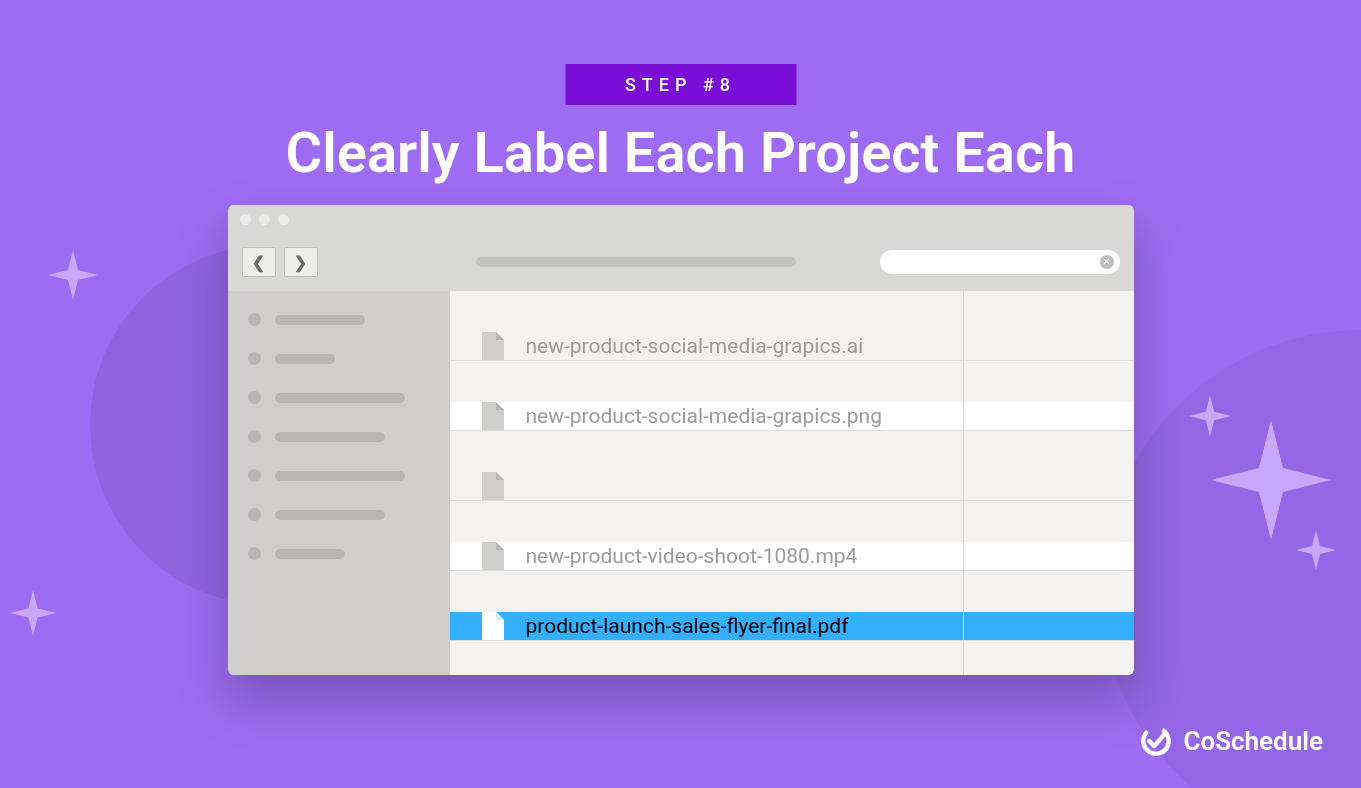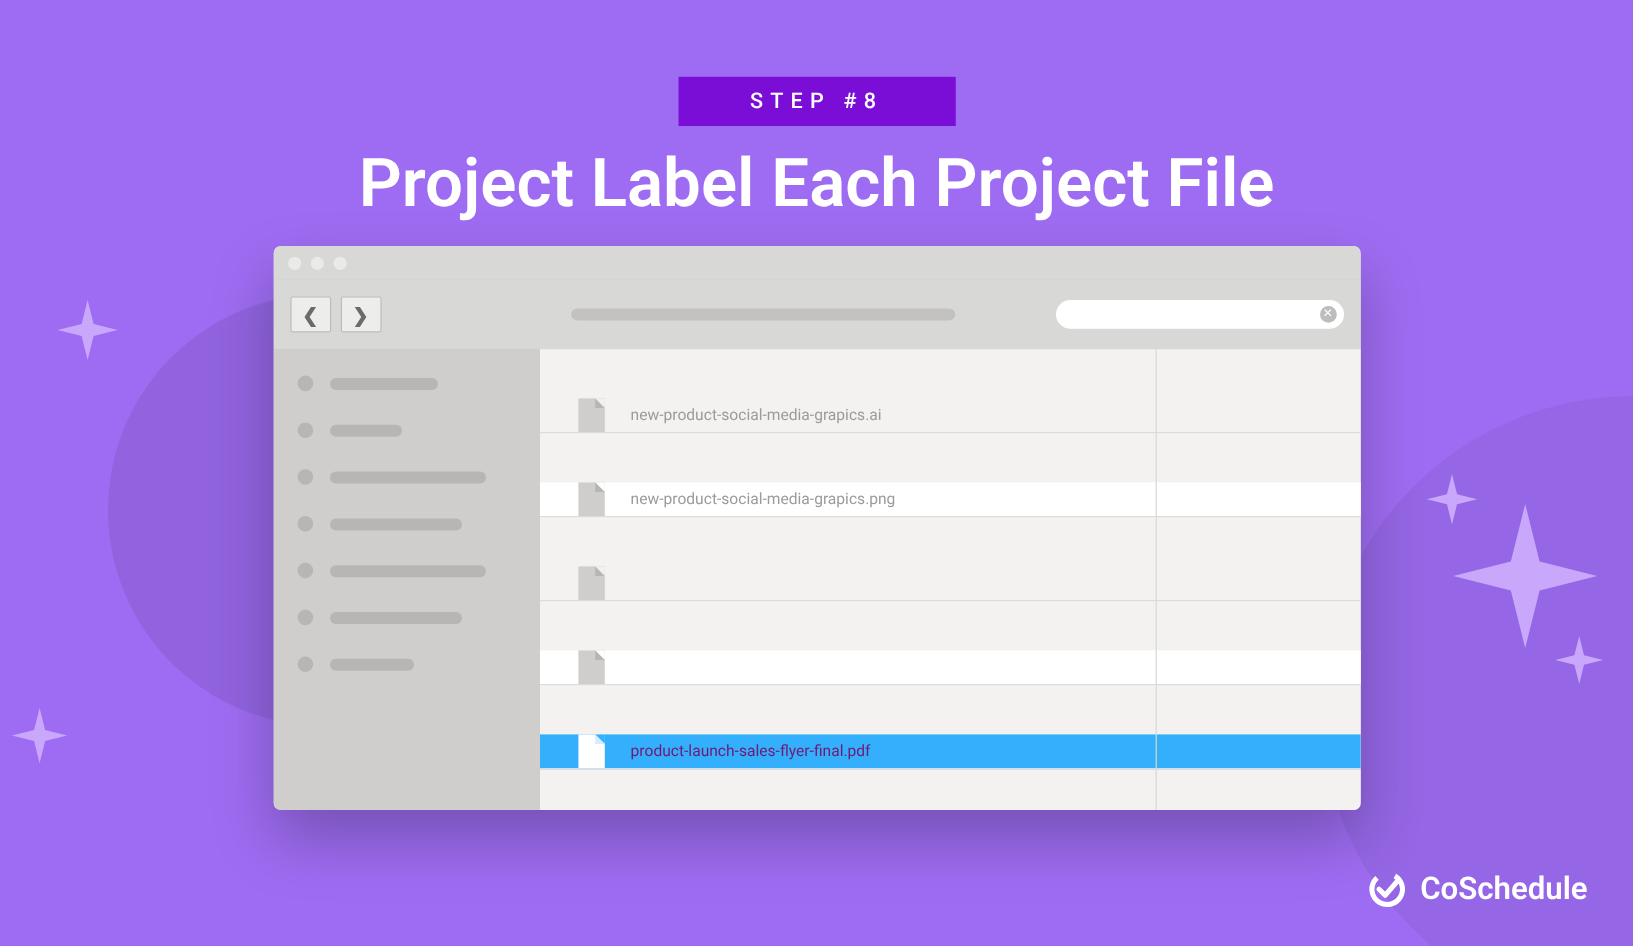--- a/index.html
+++ b/index.html
@@ -185,29 +185,29 @@
     width: 1px;
     background: #D8D7D5;
   }
   .file-row {
     height: 54px;
     border-bottom: 1px solid #DCDBDA;
     display: flex;
     align-items: center;
     padding-left: 32px;
     gap: 22px;
-    font-size: 13px;
+    font-size: 21px;
     color: #9C9B98;
     background: transparent;
     margin-top: 41px;
   }
   .file-row.alt { background: #fff; }
   .file-row.selected {
     background: #34AFFB;
-    color: #701a75;
+    color: #000000;
     text-align: center;
   }
   .file-icon {
     width: 22px; height: 28px;
     position: relative;
   }
   .file-icon .page {
     position: absolute;
     inset: 0;
     background: #CFCECD;
@@ -278,21 +278,21 @@
 <div class="sparkle" style="right:25px; top:530px;">
   <svg width="40" height="40" viewBox="0 0 40 40">
       <path d="M20 0 L24 16 L40 20 L24 24 L20 40 L16 24 L0 20 L16 16 Z" fill="#C9A8FB"></path>
     </svg>
 </div>
 
 <div class="step-badge">
   <span>STEP #8</span>
 </div>
 
-<div class="title">Project Label Each Project File</div>
+<div class="title">Clearly Label Each Project Each</div>
 
 <div class="window">
   <div class="titlebar">
     <div class="tldot"></div>
     <div class="tldot"></div>
     <div class="tldot"></div>
   </div>
   <div class="toolbar">
     <div class="navbtn">
       <span>❮</span>
@@ -360,20 +360,21 @@
             <div class="fold"></div>
             <div class="fold2"></div>
           </div>
       </div>
       <div class="file-row alt">
         <div class="file-icon">
             <div class="page"></div>
             <div class="fold"></div>
             <div class="fold2"></div>
           </div>
+        <span>new-product-video-shoot-1080.mp4</span>
       </div>
       <div class="file-row selected">
         <div class="file-icon">
             <div class="page"></div>
             <div class="fold"></div>
             <div class="fold2"></div>
           </div>
         <span>product-launch-sales-flyer-final.pdf</span>
       </div>
       <div class="file-row alt">

